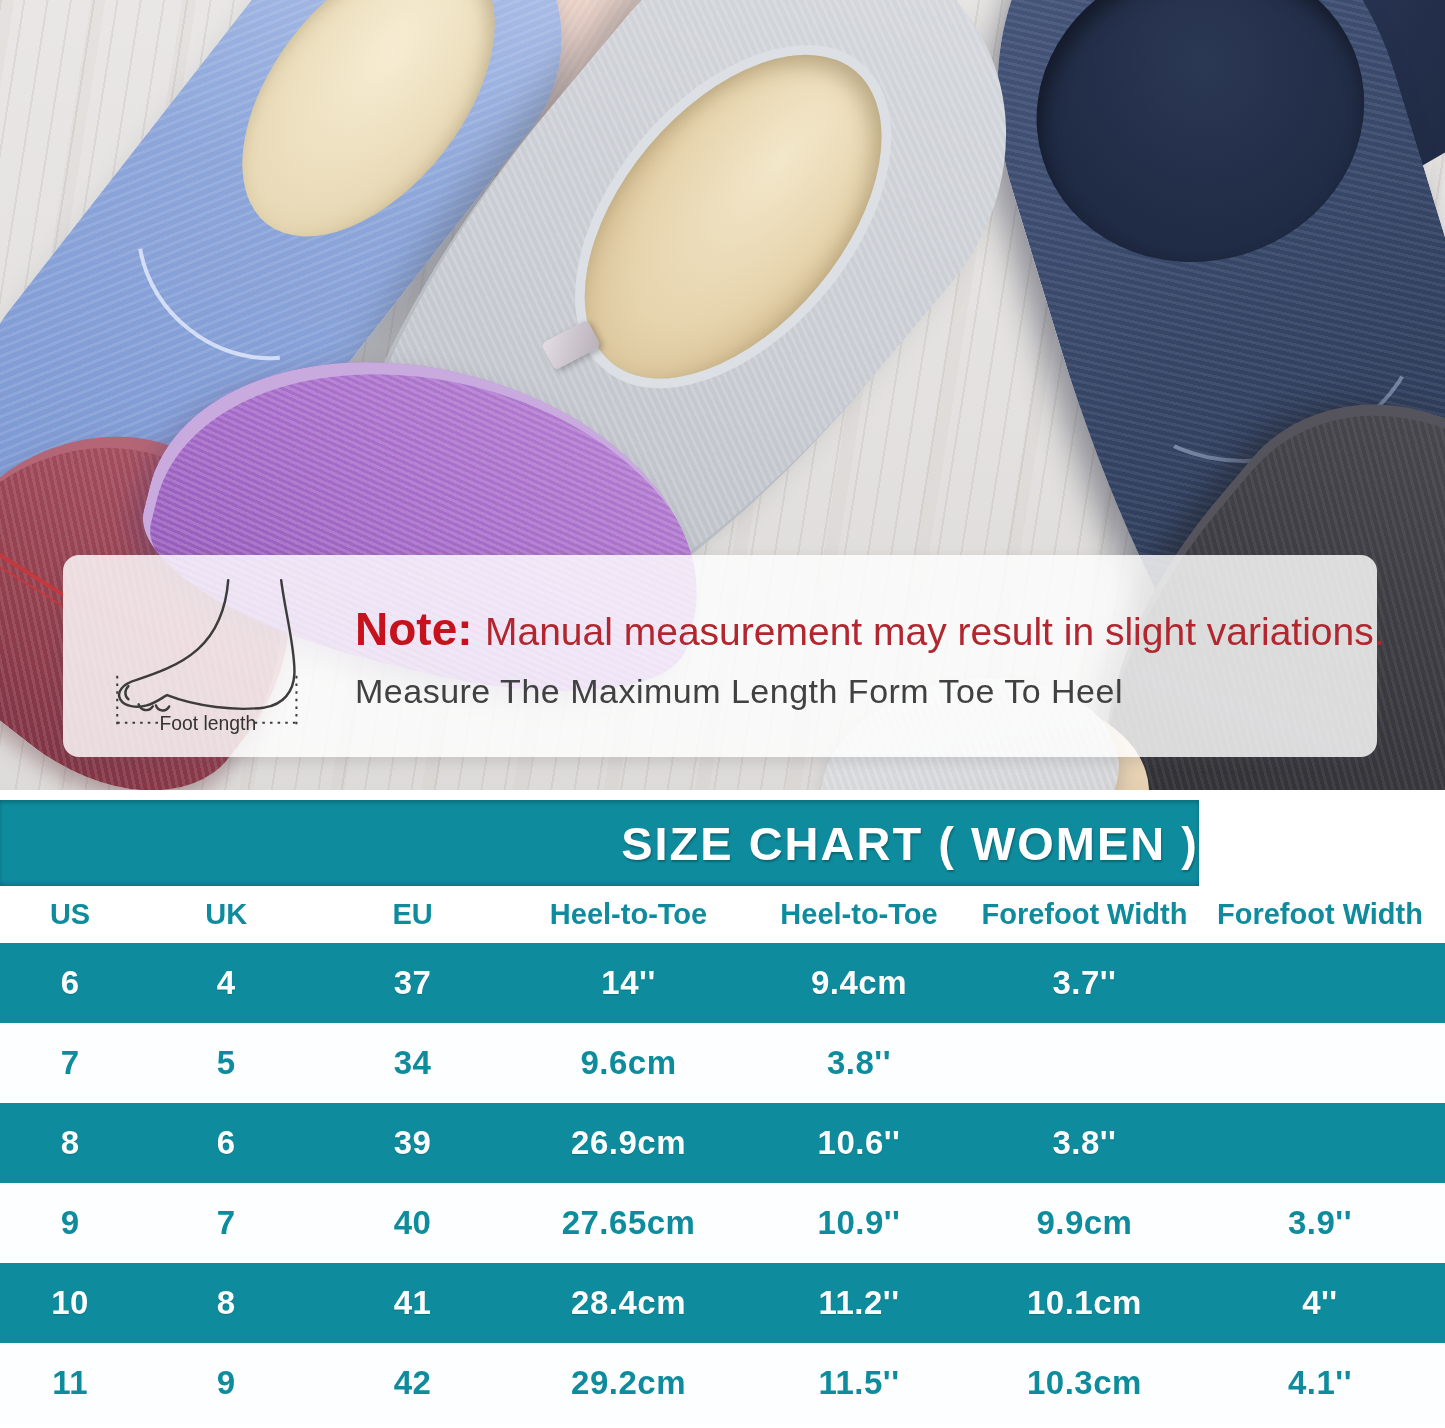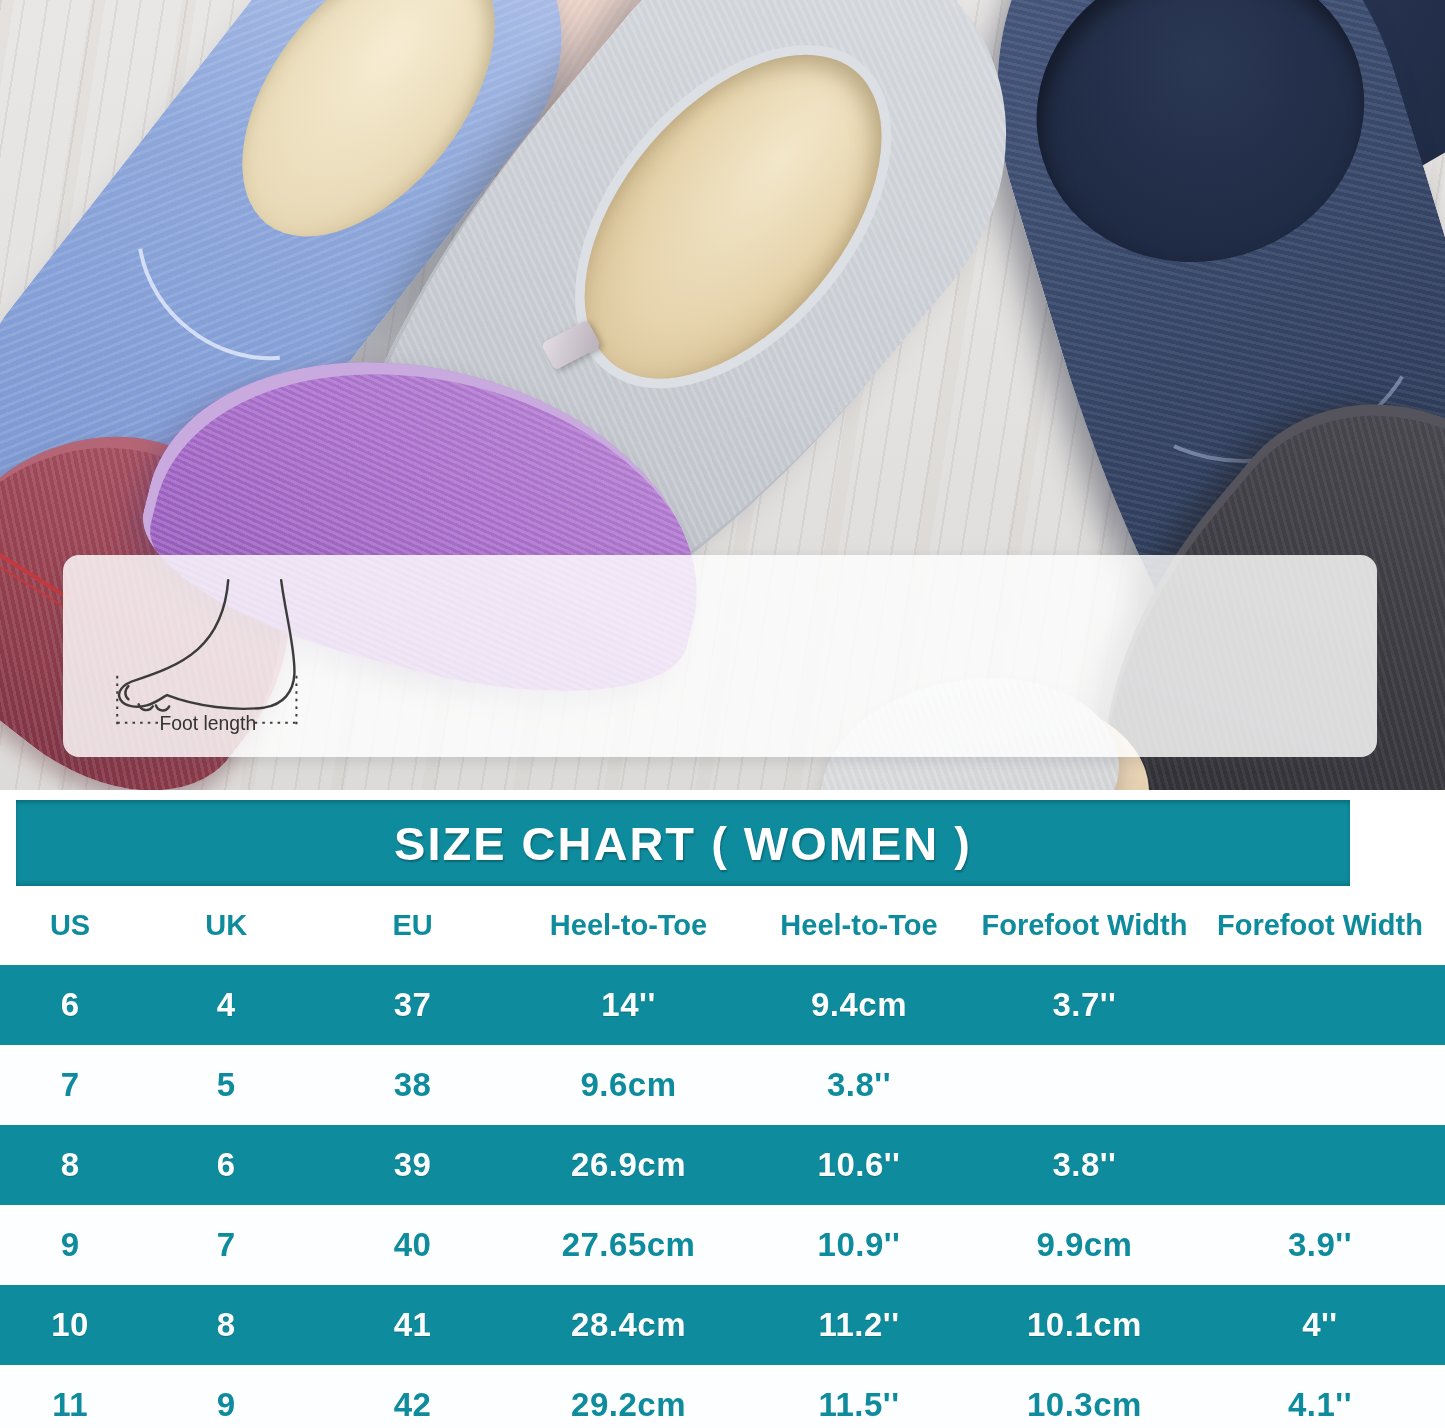--- a/index.html
+++ b/index.html
@@ -160,35 +160,35 @@
     font-size:39px;font-weight:500;color:#b2272f;margin-left:8px;
   }
   .measure-line{
     margin-top:16px;font-size:34px;font-weight:400;color:#414141;letter-spacing:.5px;
   }
   .foot-label{font-size:19px;fill:#333;font-family:"Liberation Sans",sans-serif;}
 
   
   .gap-strip{position:absolute;left:0;top:790px;width:1445px;height:10px;background:#ffffff;}
   .chart-title-band{
-    position:absolute;left:16px;top:800px;width:1334px;height:86px;
-    background:#0e8c9d;display:flex;align-items:center;justify-content:center;
+    position:absolute;left:0;top:800px;width:1199px;height:86px;
+    background:#0e8c9d;display:flex;align-items:center;justify-content:flex-end;
     box-shadow:inset 0 4px 5px -2px rgba(0,40,50,.35), inset 0 -4px 5px -2px rgba(0,40,50,.25);
   }
   .chart-title{
     color:#ffffff;font-size:47px;font-weight:600;letter-spacing:2px;
     text-shadow:1px 2px 2px rgba(0,30,40,.35);
   }
   .size-table{position:absolute;left:0;top:886px;width:1445px;}
   .t-row{
     display:grid;
     grid-template-columns:9.7% 11.9% 13.9% 16.0% 15.9% 15.3% 17.3%;
     align-items:center;text-align:center;
   }
-  .t-head{height:79px;background:#ffffff;color:#0e8c9d;font-size:29px;font-weight:700;}
+  .t-head{height:57px;background:#ffffff;color:#0e8c9d;font-size:29px;font-weight:700;}
   .t-data{height:80px;font-size:33px;font-weight:700;letter-spacing:.5px;}
   .t-data.odd{background:#0e8c9d;color:#fbfdfd;text-shadow:0 1px 1px rgba(0,40,50,.25);}
   .t-data.even{background:#fcfeff;color:#0e8c9d;}
   .cell{padding:0 4px;}
 </style>
 </head>
 <body>
 
 <div class="photo">
   <div class="slipper sl-navy2"></div>
@@ -216,20 +216,27 @@
       </g>
       <g stroke="#3c3c3c" stroke-width="2" stroke-dasharray="2.5,5" fill="none">
         <line x1="23" y1="102" x2="23" y2="152"></line>
         <line x1="199" y1="102" x2="199" y2="152"></line>
         <line x1="23" y1="148" x2="66" y2="148"></line>
         <line x1="158" y1="148" x2="199" y2="148"></line>
       </g>
       <text x="112" y="155" text-anchor="middle" class="foot-label">Foot length</text>
     </svg>
   </div>
+  <div class="banner-text">
+    <div class="note-line">
+      <span class="note-label">Note:</span>
+      <span class="note-rest">Manual measurement may result in slight variations.</span>
+    </div>
+    <div class="measure-line">Measure The Maximum Length Form Toe To Heel</div>
+  </div>
 </div>
 
 <div class="gap-strip"></div>
 
 <div class="chart-title-band">
   <div class="chart-title">SIZE CHART ( WOMEN )</div>
 </div>
 
 <div class="size-table">
   <div class="t-row t-head">
@@ -247,21 +254,21 @@
     <div class="cell">4</div>
     <div class="cell">37</div>
     <div class="cell">14''</div>
     <div class="cell">9.4cm</div>
     <div class="cell">3.7''</div>
   </div>
 
   <div class="t-row t-data even">
     <div class="cell">7</div>
     <div class="cell">5</div>
-    <div class="cell">38</div>
+    <div class="cell">34</div>
     <div class="cell">9.6cm</div>
     <div class="cell">3.8''</div>
   </div>
 
   <div class="t-row t-data odd">
     <div class="cell">8</div>
     <div class="cell">6</div>
     <div class="cell">39</div>
     <div class="cell">26.9cm</div>
     <div class="cell">10.6''</div>

